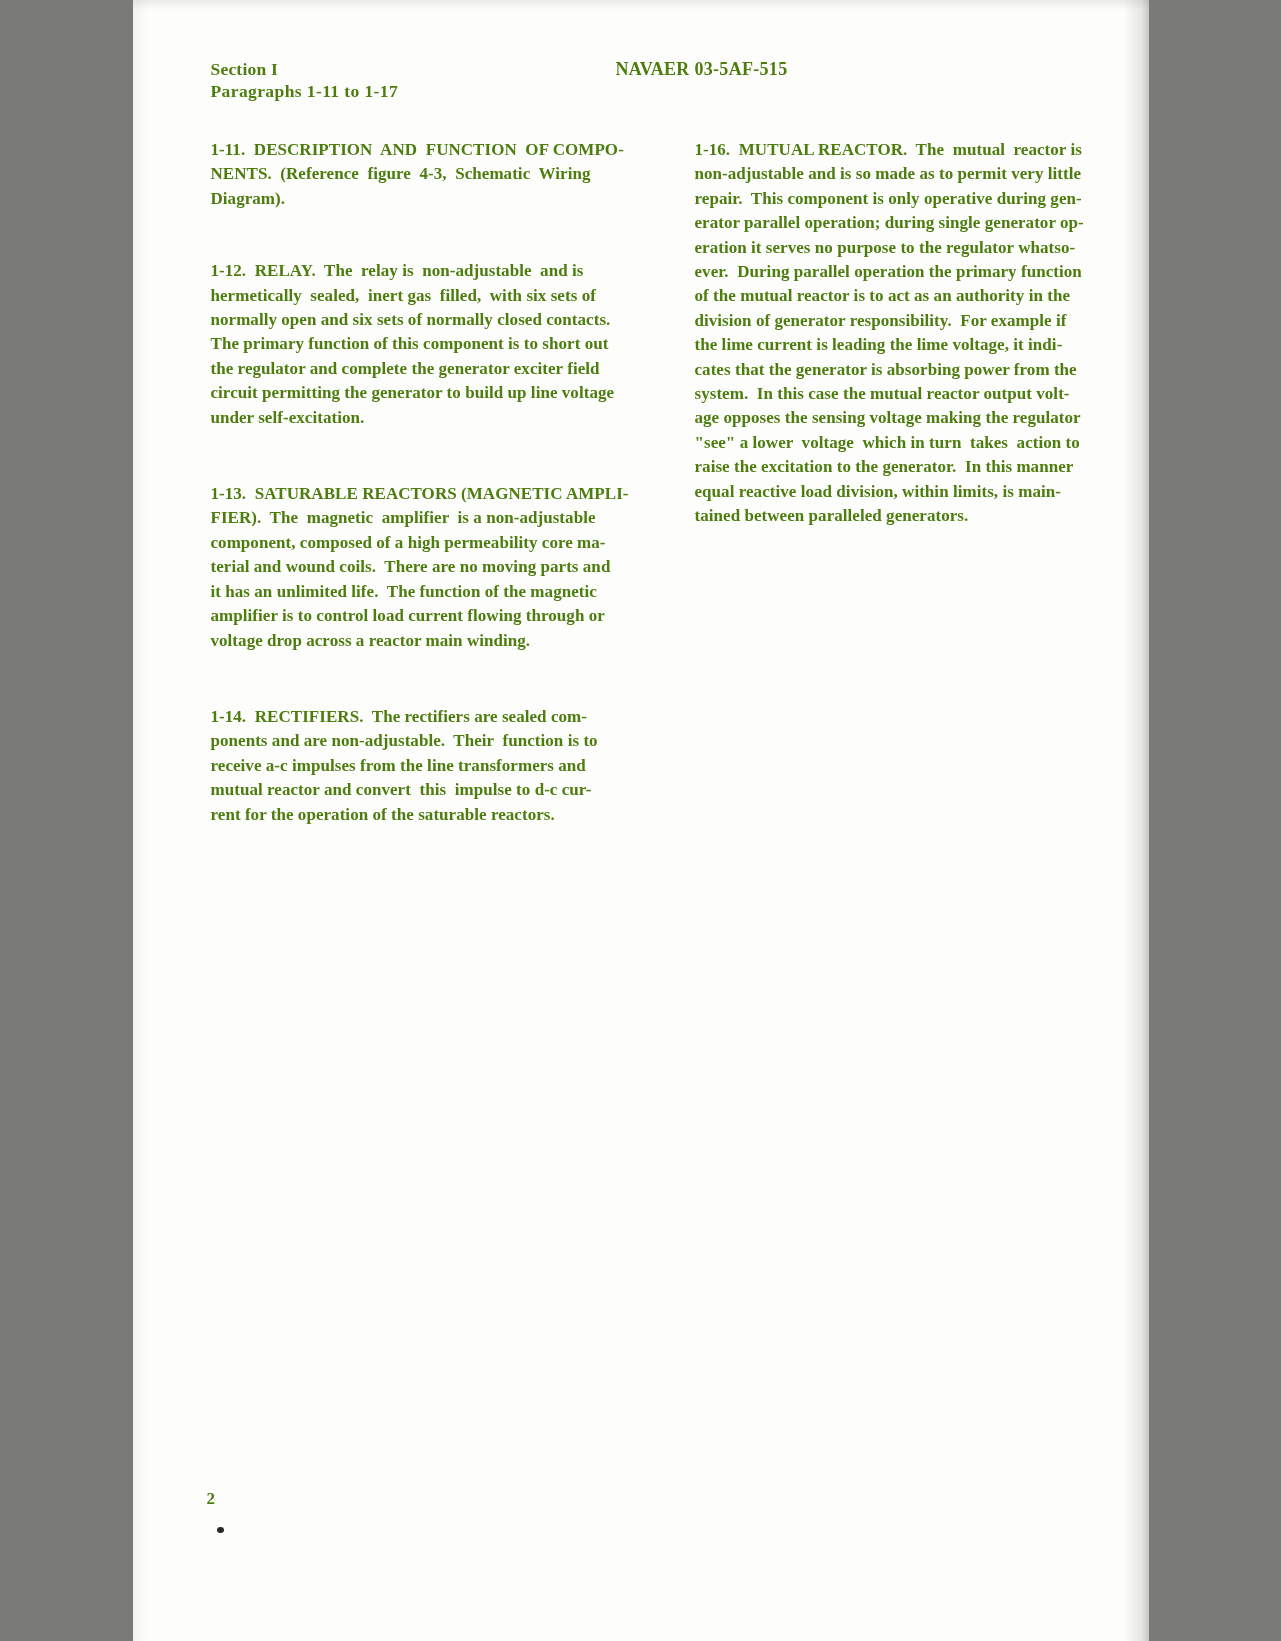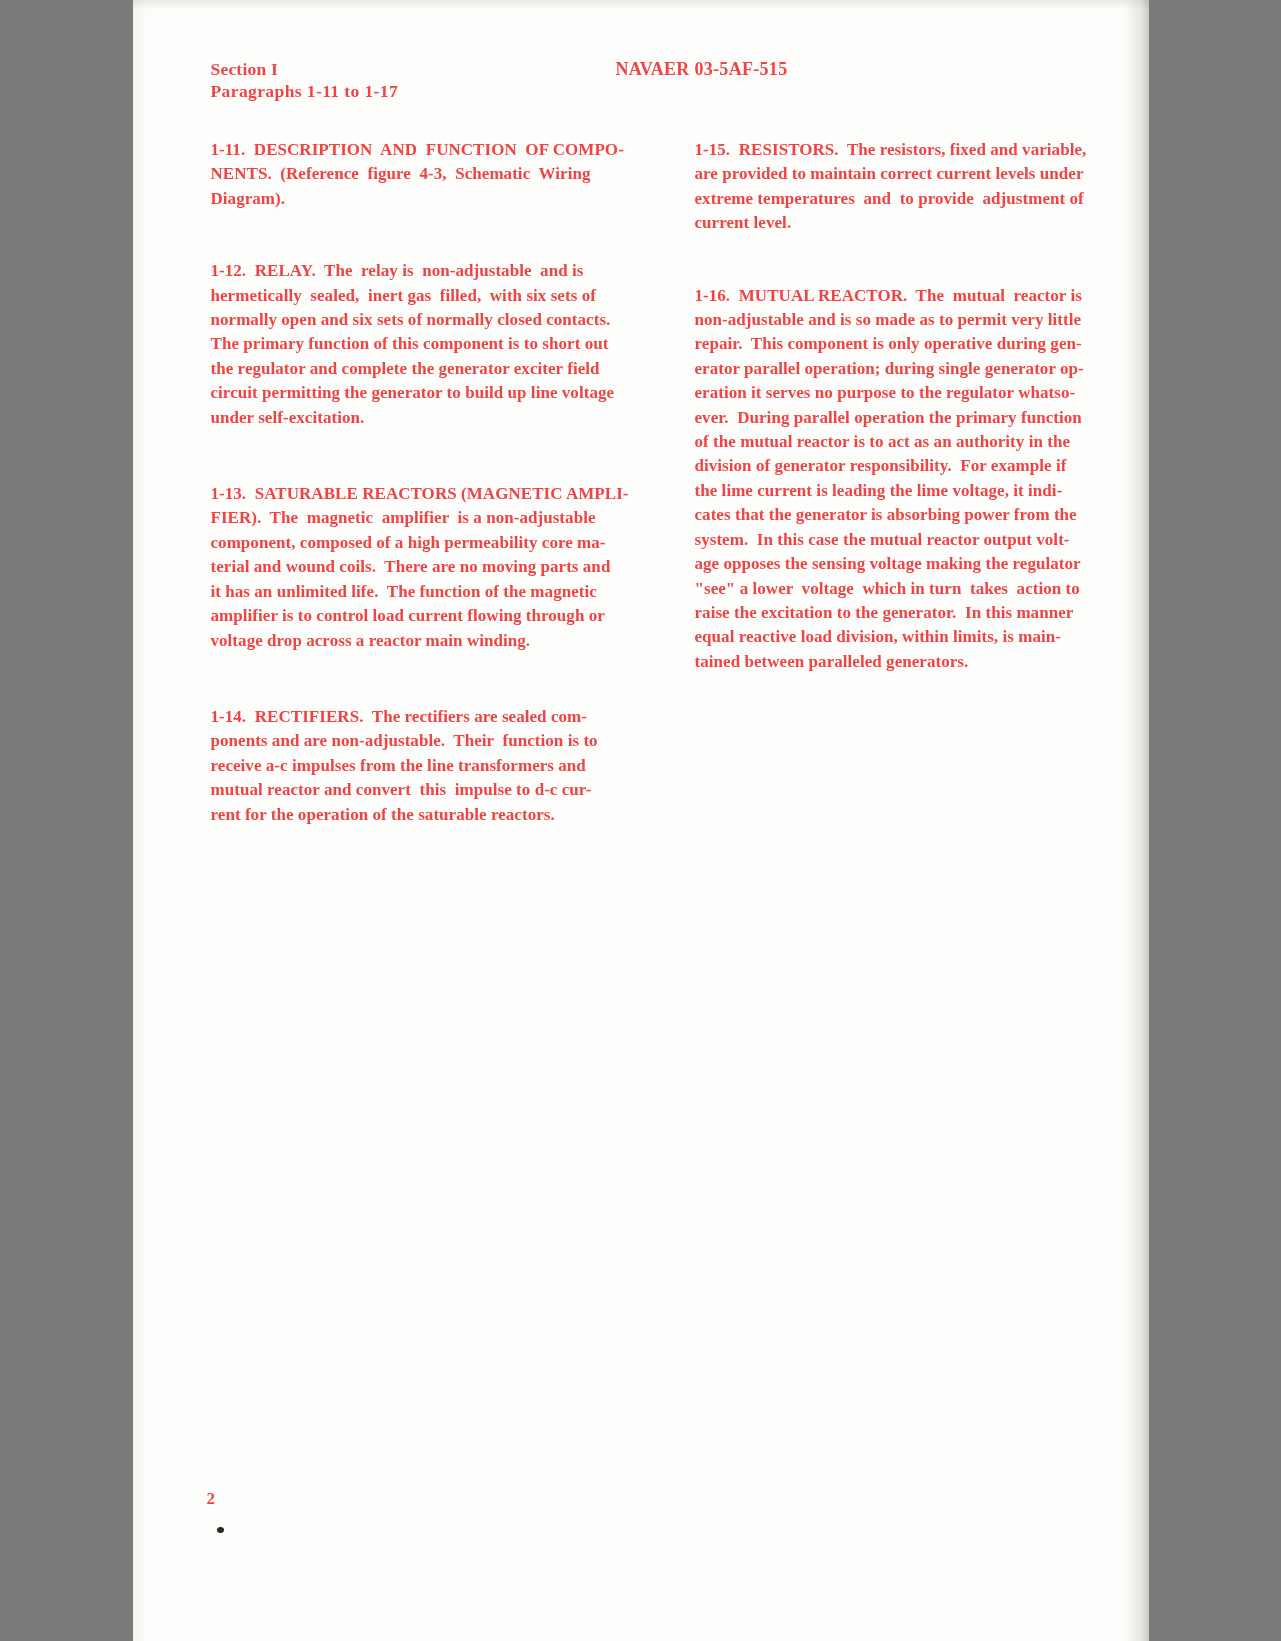--- a/index.html
+++ b/index.html
@@ -8,21 +8,21 @@
     background: #7a7a78;
   }
   .page {
     position: relative;
     width: 1016px;
     height: 1641px;
     margin: 0 auto;
     background: #fdfdfb;
     overflow: hidden;
     font-family: "Liberation Serif", "DejaVu Serif", serif;
-    color: #ef4444;
+    color: #4d7c0f;
   }
   
   .page-edge-right {
     position: absolute;
     top: 0;
     right: 0;
     width: 26px;
     height: 100%;
     background: linear-gradient(to right, rgba(150,148,140,0) 0%, rgba(150,148,140,0.22) 70%, rgba(120,118,110,0.40) 100%);
     pointer-events: none;
@@ -159,24 +159,20 @@
 amplifier is to control load current flowing through or
 voltage drop across a reactor main winding.</p>
         <p class="para">1-14.  RECTIFIERS.  The rectifiers are sealed com-
 ponents and are non-adjustable.  Their  function is to
 receive a-c impulses from the line transformers and
 mutual reactor and convert  this  impulse to d-c cur-
 rent for the operation of the saturable reactors.</p>
       </div>
 
       <div class="col">
-        <p class="para gap-big">1-15.  RESISTORS.  The resistors, fixed and variable,
-are provided to maintain correct current levels under
-extreme temperatures  and  to provide  adjustment of
-current level.</p>
         <p class="para gap-small">1-16.  MUTUAL REACTOR.  The  mutual  reactor is
 non-adjustable and is so made as to permit very little
 repair.  This component is only operative during gen-
 erator parallel operation; during single generator op-
 eration it serves no purpose to the regulator whatso-
 ever.  During parallel operation the primary function
 of the mutual reactor is to act as an authority in the
 division of generator responsibility.  For example if
 the lime current is leading the lime voltage, it indi-
 cates that the generator is absorbing power from the

